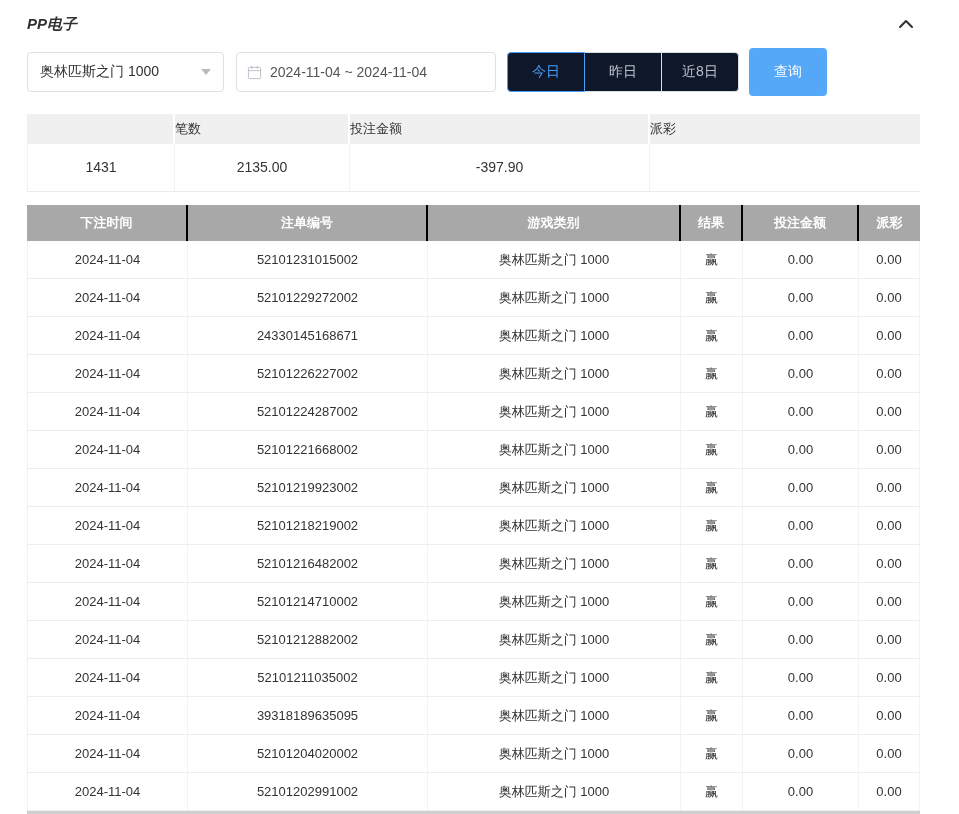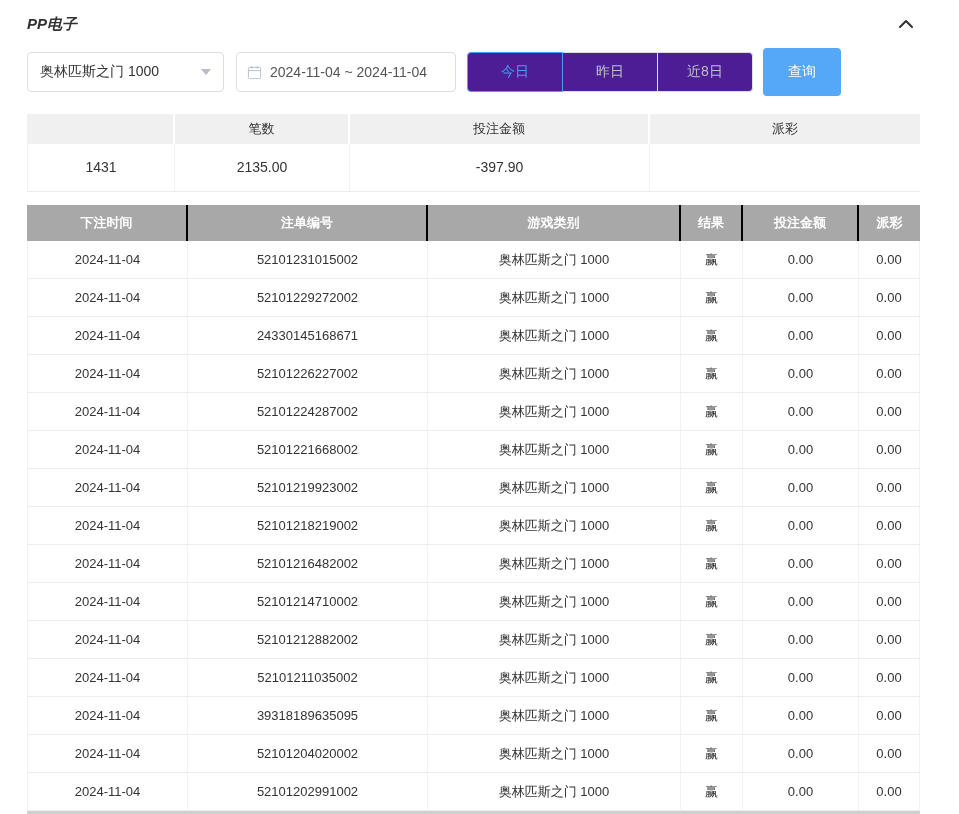--- a/index.html
+++ b/index.html
@@ -16,36 +16,36 @@
   
   .panel-header{display:flex;justify-content:space-between;align-items:center;height:24px;margin-bottom:16px;font-style:italic;}
   .panel-title{font-size:15px;font-weight:bold;color:#303133;}
   .collapse-btn{cursor:pointer;display:flex;align-items:center;margin-right:6px;}
 
   
   .filters{display:flex;align-items:center;height:40px;margin-bottom:22px;}
   .select-box{width:197px;height:40px;box-sizing:border-box;border:1px solid #dcdfe6;border-radius:4px;
     display:flex;align-items:center;justify-content:space-between;padding:0 12px;font-size:14px;color:#333;cursor:pointer;background:#fff;}
   .caret-down{width:0;height:0;border-left:5px solid transparent;border-right:5px solid transparent;border-top:6px solid #b8bcc4;}
-  .date-box{margin-left:12px;width:220px;height:40px;box-sizing:border-box;border:1px solid #dcdfe6;border-radius:4px;
+  .date-box{margin-left:12px;width:260px;height:40px;box-sizing:border-box;border:1px solid #dcdfe6;border-radius:4px;
     display:flex;align-items:center;padding:0 10px;font-size:14px;color:#555;cursor:pointer;background:#fff;}
   .cal-icon{display:flex;align-items:center;margin-right:8px;}
   .btn-group{display:flex;margin-left:11px;}
-  .qbtn{width:96px;height:40px;box-sizing:border-box;border:1px solid #dcdfe6;background:#4c1d95;font-size:14px;
+  .qbtn{width:78px;height:40px;box-sizing:border-box;border:1px solid #dcdfe6;background:#0f172a;font-size:14px;
     color:#bcc0c8;cursor:pointer;margin-left:-1px;font-family:inherit;}
   .qbtn:first-child{margin-left:0;border-radius:4px 0 0 4px;}
   .qbtn:last-child{border-radius:0 4px 4px 0;}
   .qbtn.active{color:var(--accent);border-color:var(--accent);position:relative;z-index:1;}
   .search-btn{margin-left:10px;width:78px;height:48px;border:none;border-radius:4px;background:var(--search-bg);
     color:#fff;font-size:14px;cursor:pointer;font-family:inherit;}
 
   
   .summary{margin-bottom:13px;}
   .summary-header{display:grid;grid-template-columns:148px 175px 300px 270px;}
-  .summary-header>div{background:#f0f0f0;height:30px;line-height:30px;text-align:center;font-size:13px;color:#333;border-right:2px solid #fff;box-sizing:border-box;}
+  .summary-header>div{background:#f0f0f0;height:30px;line-height:30px;text-align:left;font-size:13px;color:#333;border-right:2px solid #fff;box-sizing:border-box;}
   .summary-header>div:last-child{border-right:none;}
   .summary-row{display:grid;grid-template-columns:148px 175px 300px 270px;border-bottom:1px solid #ebebeb;}
   .summary-row>div{height:47px;line-height:47px;text-align:center;font-size:14px;color:#333;border-right:1px solid #f2f2f2;box-sizing:border-box;}
   .summary-row>div:first-child{border-left:1px solid #f2f2f2;}
   .neg{color:var(--neg);}
 
   
   .main-table{width:893px;border-collapse:separate;border-spacing:0;table-layout:fixed;}
   .main-table th{background:var(--th-bg);color:#fff;font-size:13px;font-weight:700;height:36px;
     border-right:2px solid #000000;box-sizing:border-box;text-align:center;}

